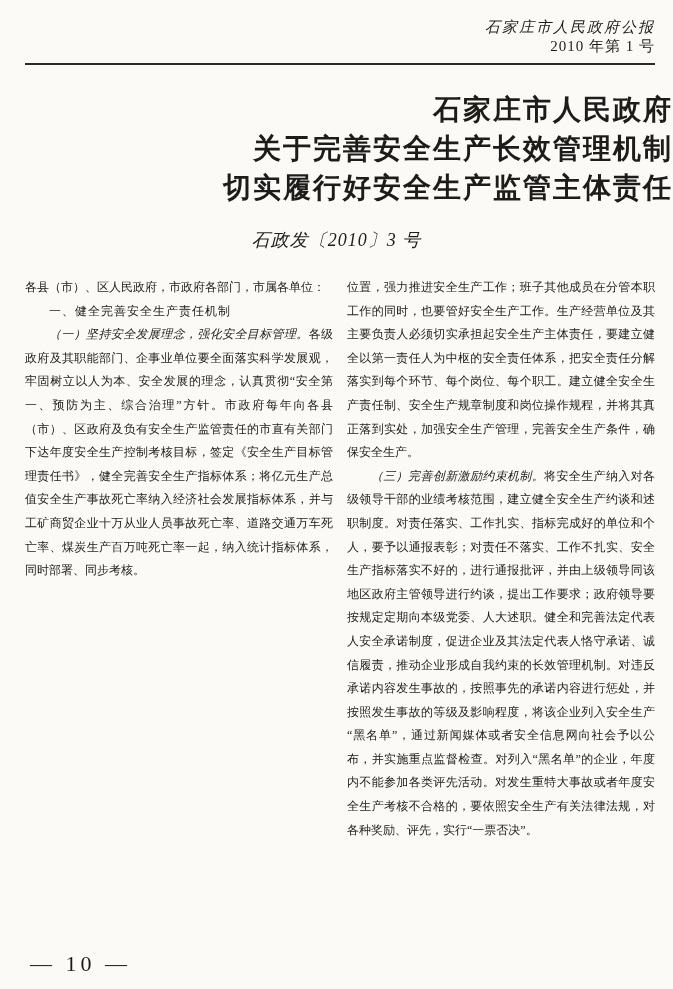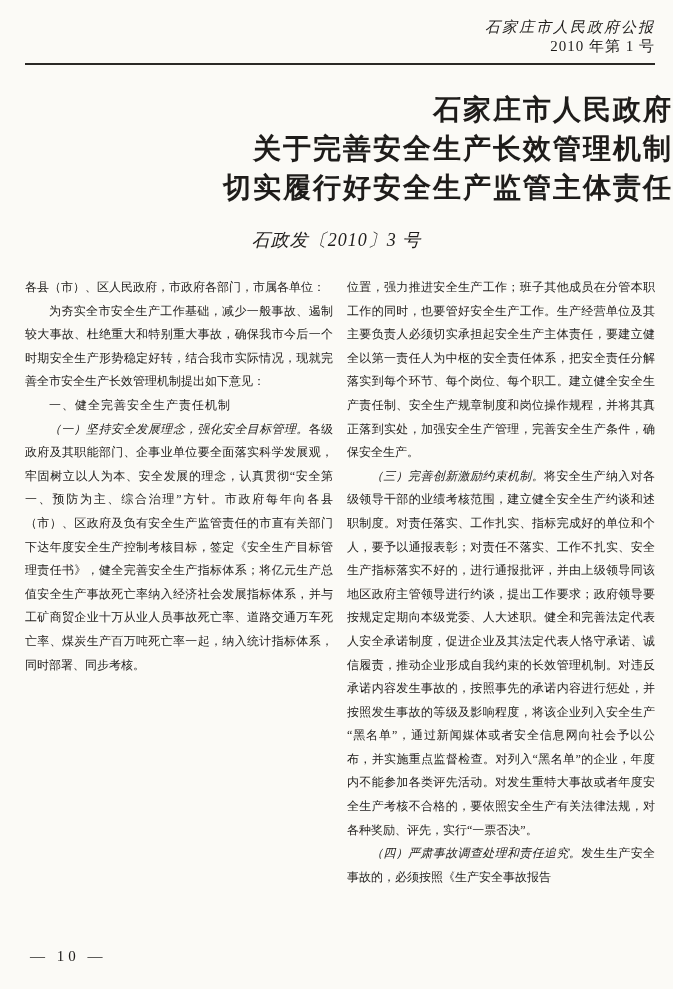--- a/index.html
+++ b/index.html
@@ -57,22 +57,22 @@
   .col p.no-indent { text-indent: 0; }
   .sec-heading {
     font-weight: normal;
     font-family: "Liberation Sans", "DejaVu Sans", sans-serif;
     letter-spacing: 1px;
   }
   .kai-lead { font-style: italic; }
 
   
   .page-footer {
-    position: absolute; bottom: 24px; left: 30px;
-    font-size: 15px;
+    position: absolute; bottom: 12px; left: 30px;
+    font-size: 22px;
     letter-spacing: 4px;
   }
 </style>
 </head>
 <body>
 
 <div class="page">
 
   <div class="running-head">
     <span class="pub">石家庄市人民政府公报</span>
@@ -84,28 +84,26 @@
     <div>关于完善安全生产长效管理机制</div>
     <div>切实履行好安全生产监管主体责任</div>
   </div>
 
   <div class="doc-number">石政发〔2010〕3 号</div>
 
   <div class="body-columns">
 
     <div class="col">
       <p class="no-indent">各县（市）、区人民政府，市政府各部门，市属各单位：</p>
-      <p>为夯实全市安全生产工作基础，减少一般事故、遏制较大事故、杜绝重大和特别重大事故，确保我市今后一个时期安全生产形势稳定好转，结合我市实际情况，现就完善全市安全生产长效管理机制提出如下意见：</p>
       <p class="sec-heading">一、健全完善安全生产责任机制</p>
       <p><span class="kai-lead">（一）坚持安全发展理念，强化安全目标管理。</span><span>各级政府及其职能部门、企事业单位要全面落实科学发展观，牢固树立以人为本、安全发展的理念，认真贯彻“安全第一、预防为主、综合治理”方针。市政府每年向各县（市）、区政府及负有安全生产监管责任的市直有关部门下达年度安全生产控制考核目标，签定《安全生产目标管理责任书》，健全完善安全生产指标体系；将亿元生产总值安全生产事故死亡率纳入经济社会发展指标体系，并与工矿商贸企业十万从业人员事故死亡率、道路交通万车死亡率、煤炭生产百万吨死亡率一起，纳入统计指标体系，同时部署、同步考核。</span></p>
     </div>
 
     <div class="col">
       <p class="no-indent">位置，强力推进安全生产工作；班子其他成员在分管本职工作的同时，也要管好安全生产工作。生产经营单位及其主要负责人必须切实承担起安全生产主体责任，要建立健全以第一责任人为中枢的安全责任体系，把安全责任分解落实到每个环节、每个岗位、每个职工。建立健全安全生产责任制、安全生产规章制度和岗位操作规程，并将其真正落到实处，加强安全生产管理，完善安全生产条件，确保安全生产。</p>
       <p><span class="kai-lead">（三）完善创新激励约束机制。</span><span>将安全生产纳入对各级领导干部的业绩考核范围，建立健全安全生产约谈和述职制度。对责任落实、工作扎实、指标完成好的单位和个人，要予以通报表彰；对责任不落实、工作不扎实、安全生产指标落实不好的，进行通报批评，并由上级领导同该地区政府主管领导进行约谈，提出工作要求；政府领导要按规定定期向本级党委、人大述职。健全和完善法定代表人安全承诺制度，促进企业及其法定代表人恪守承诺、诚信履责，推动企业形成自我约束的长效管理机制。对违反承诺内容发生事故的，按照事先的承诺内容进行惩处，并按照发生事故的等级及影响程度，将该企业列入安全生产“黑名单”，通过新闻媒体或者安全信息网向社会予以公布，并实施重点监督检查。对列入“黑名单”的企业，年度内不能参加各类评先活动。对发生重特大事故或者年度安全生产考核不合格的，要依照安全生产有关法律法规，对各种奖励、评先，实行“一票否决”。</span></p>
-      <p><span class="kai-lead">（四）严肃事故调查处理和责任追究。</span><span>发生生产安全事故的，必须按照《生产安全事故报告</span></p>
     </div>
 
   </div>
 
   <div class="page-footer">—  10  —</div>
 
 </div>
 
 </body></html>

